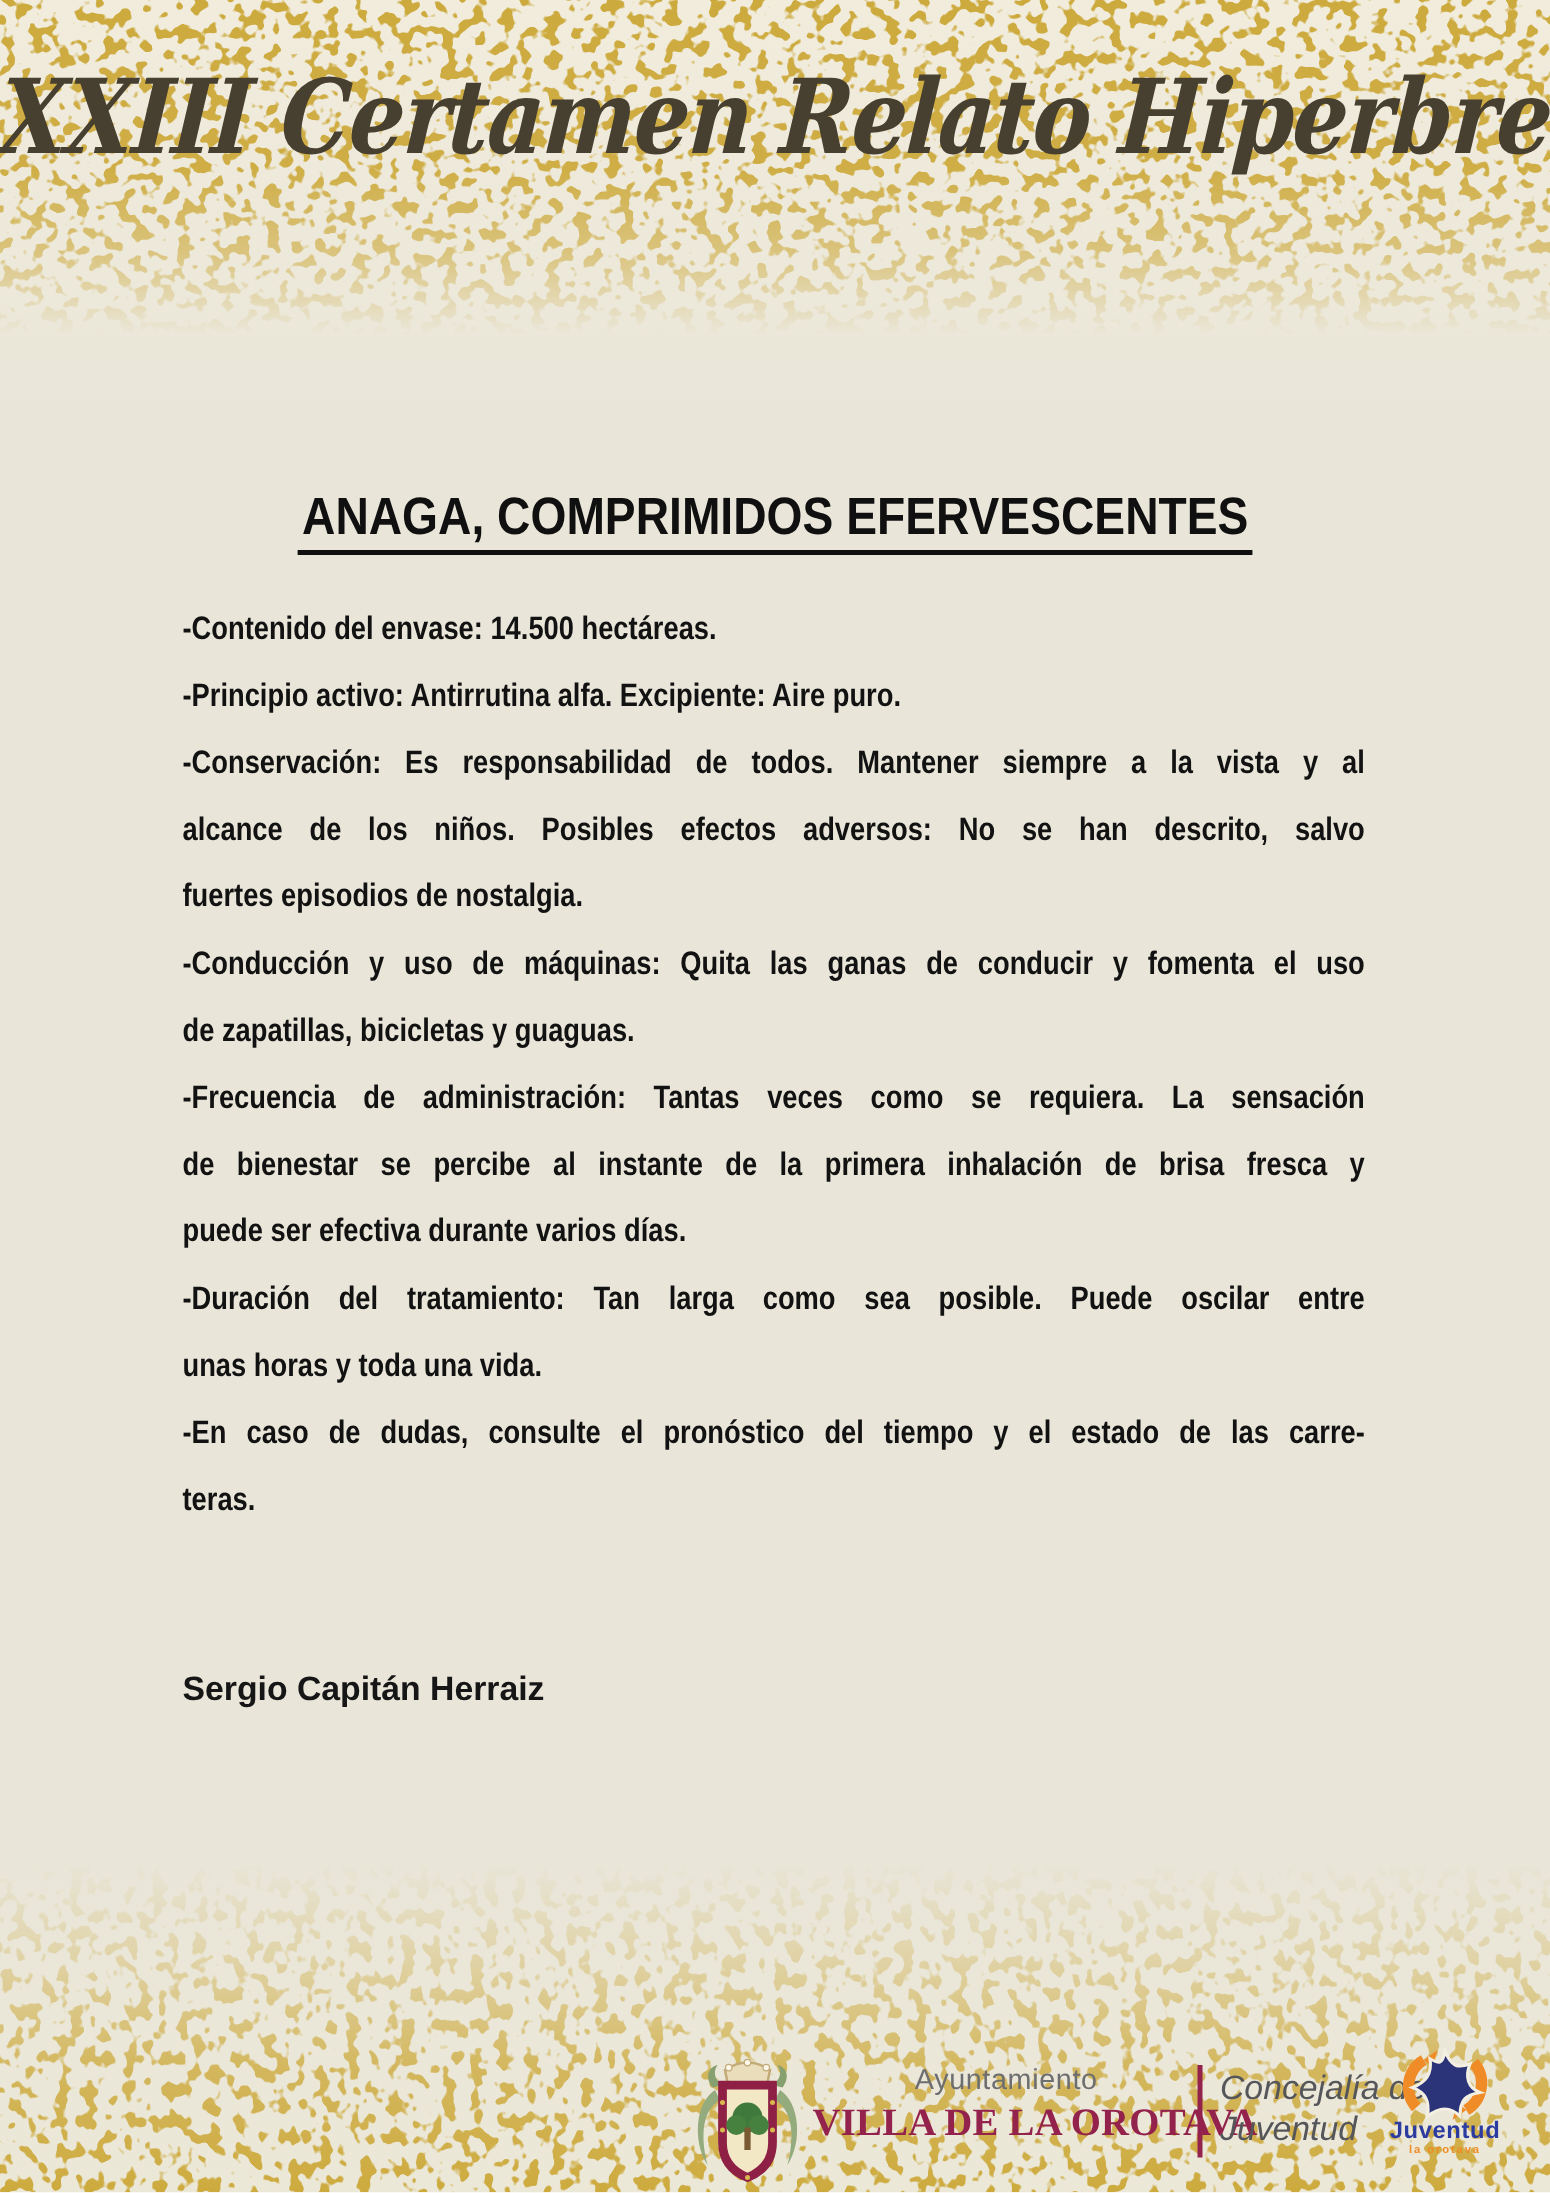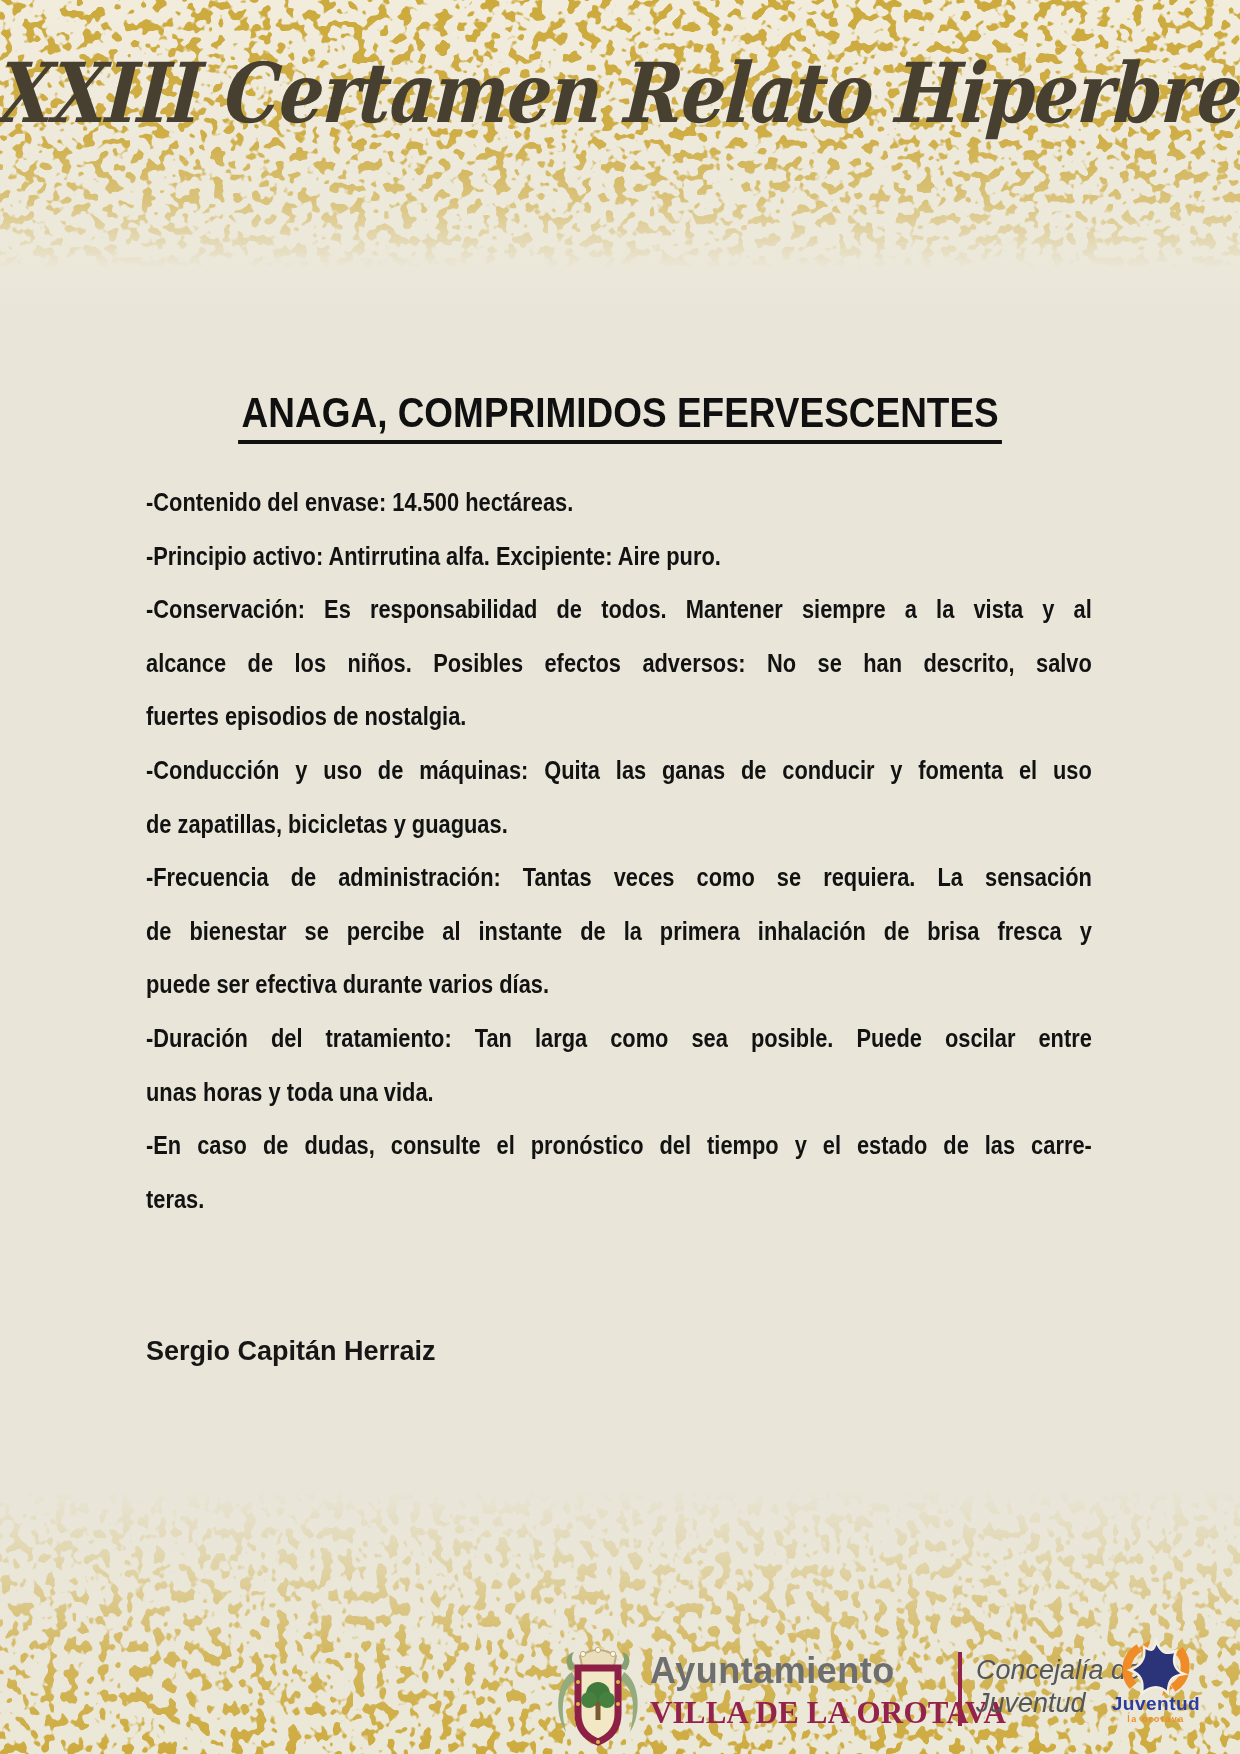--- a/index.html
+++ b/index.html
@@ -49,21 +49,21 @@
 
   .author-block{
     position:absolute;left:146px;top:1325px;width:946px;
     text-align:left;color:#161616;
     font-weight:bold;font-size:27px;line-height:53px;
   }
 
   .footer{position:absolute;left:0;top:1628px;width:1240px;height:126px;}
   .crest{position:absolute;left:550px;top:14px;}
   .ayto{position:absolute;left:650px;top:22px;width:310px;}
-  .ayto-line1{font-weight:bold;font-size:36px;color:#6d6e70;letter-spacing:0.5px;}
+  .ayto-line1{font-weight:normal;font-size:23px;color:#6d6e70;letter-spacing:0.5px;text-align:center;}
   .ayto-line2{font-family:"Liberation Serif",serif;font-weight:bold;font-size:31px;color:#93234c;letter-spacing:0.2px;margin-top:3px;white-space:nowrap;}
   .divider{position:absolute;left:958px;top:24px;width:4px;height:74px;background:#93234c;}
   .concejalia{position:absolute;left:976px;top:26px;font-style:italic;color:#55565a;font-size:27px;line-height:33px;font-weight:normal;}
   .youth-logo{position:absolute;left:1106px;top:2px;}
 </style>
 </head>
 <body>
 
 <div class="page">
 

